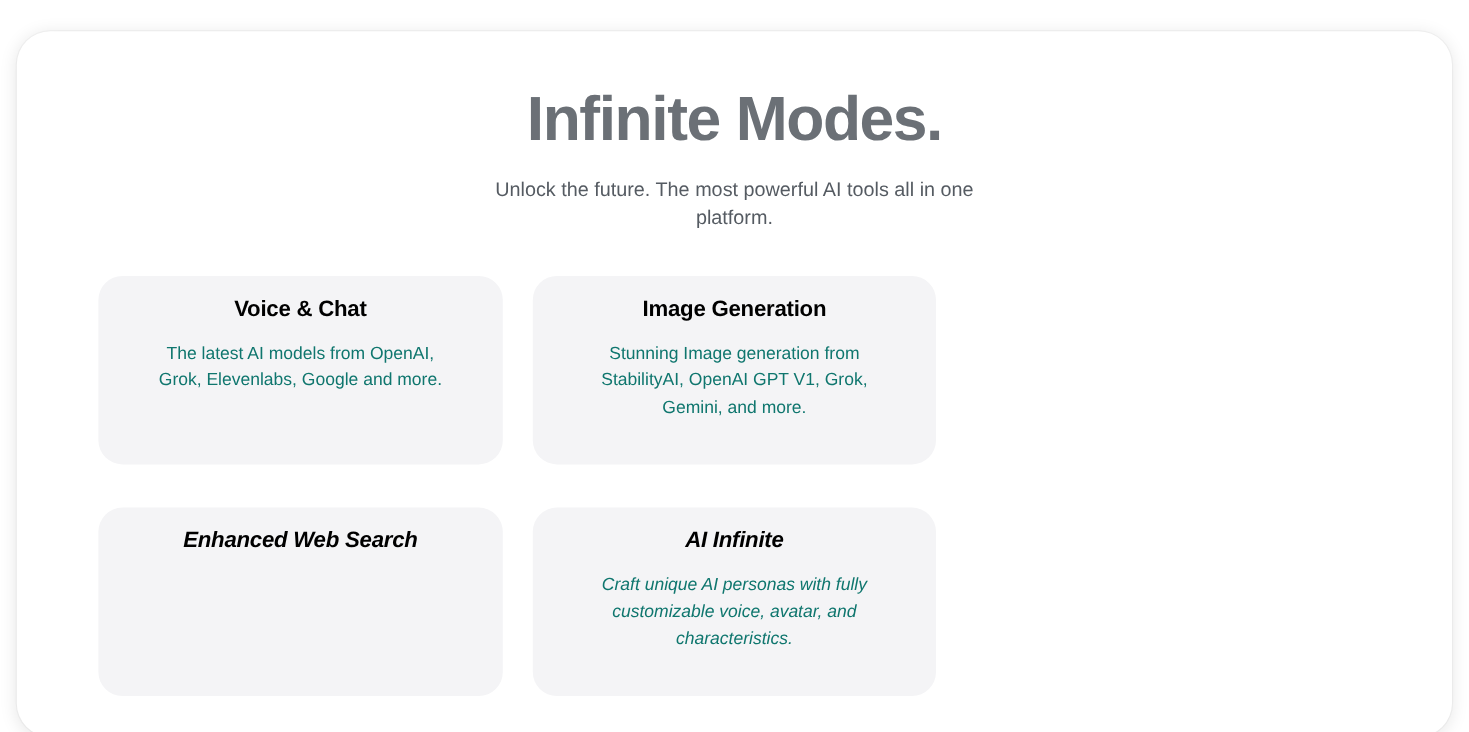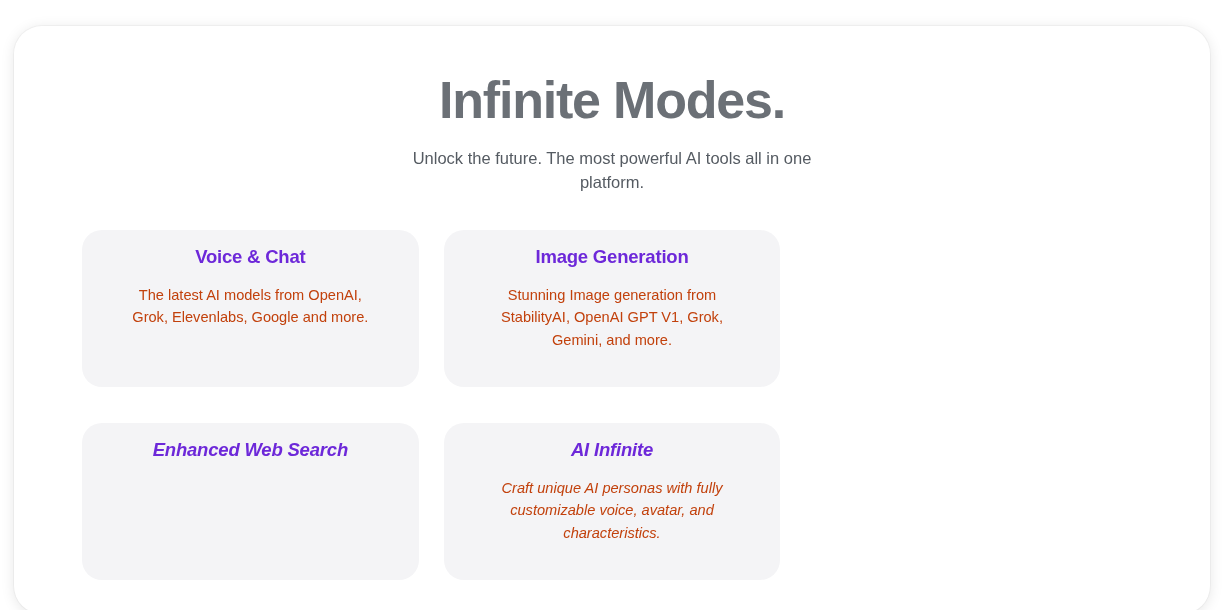--- a/index.html
+++ b/index.html
@@ -65,29 +65,29 @@
     box-sizing: border-box;
     text-align: center;
   }
 
   .row-1 .card { min-height: 144px; }
   .row-2 .card { min-height: 144px; font-style: italic; }
 
   .card-title {
     font-size: 18.5px;
     font-weight: 700;
-    color: #6d28d9;
+    color: #000000;
     margin: 0 0 14px 0;
     letter-spacing: -0.2px;
   }
 
   .card-desc {
     font-size: 14.6px;
     line-height: 1.53;
-    color: #c2410c;
+    color: #0f766e;
     margin: 16px;
     font-weight: 500;
   }
 
   .card.short { padding-bottom: 26px; }
 </style>
 </head>
 <body>
 
 <div class="page">

